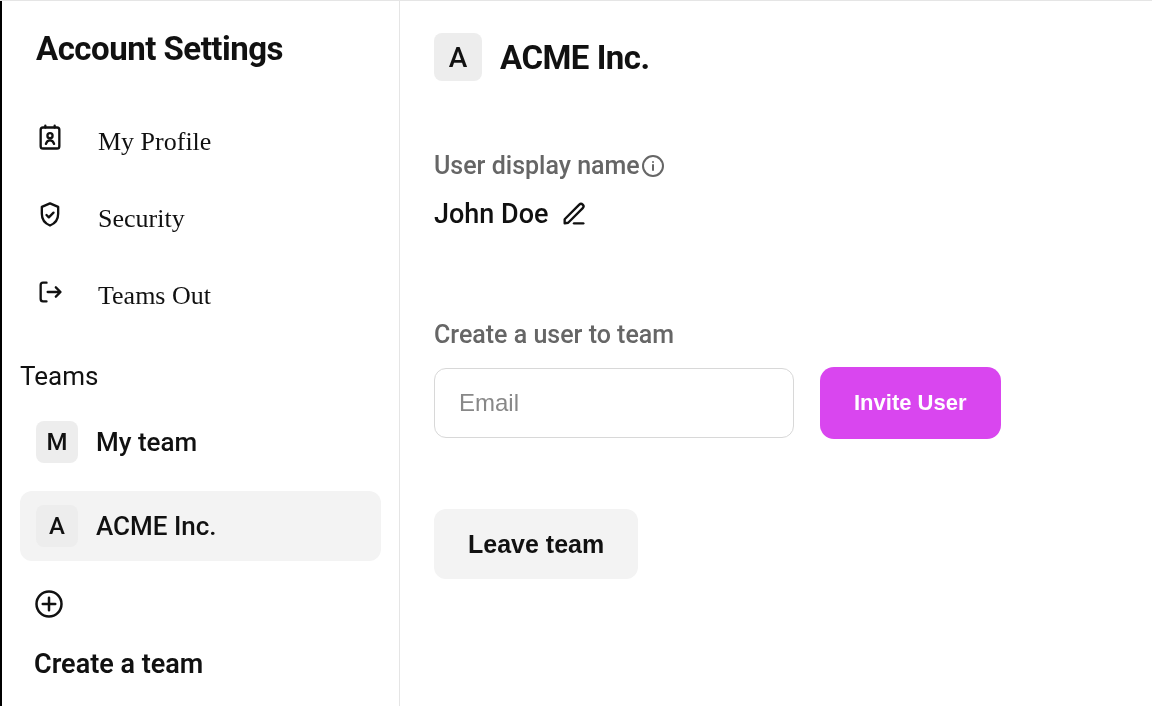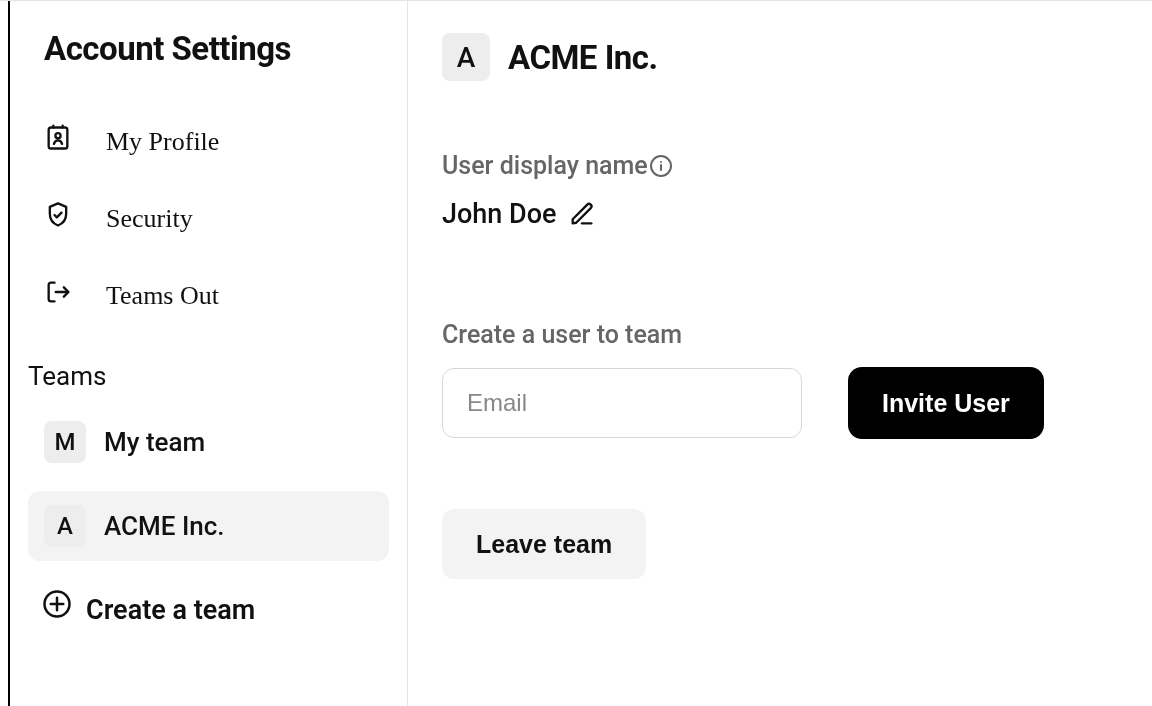--- a/index.html
+++ b/index.html
@@ -8,21 +8,20 @@
       background: #fff;
       color: #111;
       width: 1152px;
       height: 706px;
       overflow: hidden;
       border-top: 1px solid #e5e5e5;
     }
     .layout {
       display: flex;
       height: 100%;
-      padding-left: 8px;
     }
     .sidebar {
       width: 400px;
       border-left: 2px solid #000;
       border-right: 1px solid #e5e5e5;
       padding: 28px 18px 18px 18px;
       display: flex;
       flex-direction: column;
     }
     .sidebar h1 {
@@ -74,27 +73,28 @@
       display: flex;
       align-items: center;
       justify-content: center;
       font-size: 24px;
       font-weight: 500;
       color: #111;
       flex-shrink: 0;
     }
     .create-team {
       display: flex;
-      align-items: flex-end;
-      gap: 14px;
+      align-items: flex-start;
+      gap: 22px;
       padding: 14px 14px;
       font-size: 27px;
       font-weight: 600;
       color: #111;
       cursor: pointer;
+      flex-direction: column;
     }
     .main {
       flex: 1;
       padding: 32px 34px;
     }
     .team-header {
       display: flex;
       align-items: center;
       gap: 18px;
       margin-bottom: 70px;
@@ -128,46 +128,45 @@
       font-size: 27px;
       font-weight: 500;
       color: #111;
     }
     .icon-btn {
       cursor: pointer;
       display: inline-flex;
     }
     .invite-row {
       display: flex;
-      gap: 34px;
+      gap: 26px;
       align-items: center;
       margin-bottom: 70px;
     }
     .email-input {
       width: 360px;
       height: 70px;
       border: 1px solid #d8d8d8;
       border-radius: 12px;
       padding: 0 24px;
       font-size: 24px;
       color: #111;
       outline: none;
     }
     .email-input::placeholder { color: #888; }
     .btn-primary {
       height: 72px;
       padding: 0 34px;
-      background: #000000;
+      background: #d946ef;
       color: #fff;
       border: none;
       border-radius: 14px;
-      font-size: 25px;
+      font-size: 22px;
       font-weight: 600;
       cursor: pointer;
-      margin-left: 12px;
     }
     .btn-secondary {
       height: 70px;
       padding: 0 34px;
       background: #f3f3f3;
       color: #111;
       border: none;
       border-radius: 12px;
       font-size: 25px;
       font-weight: 600;

